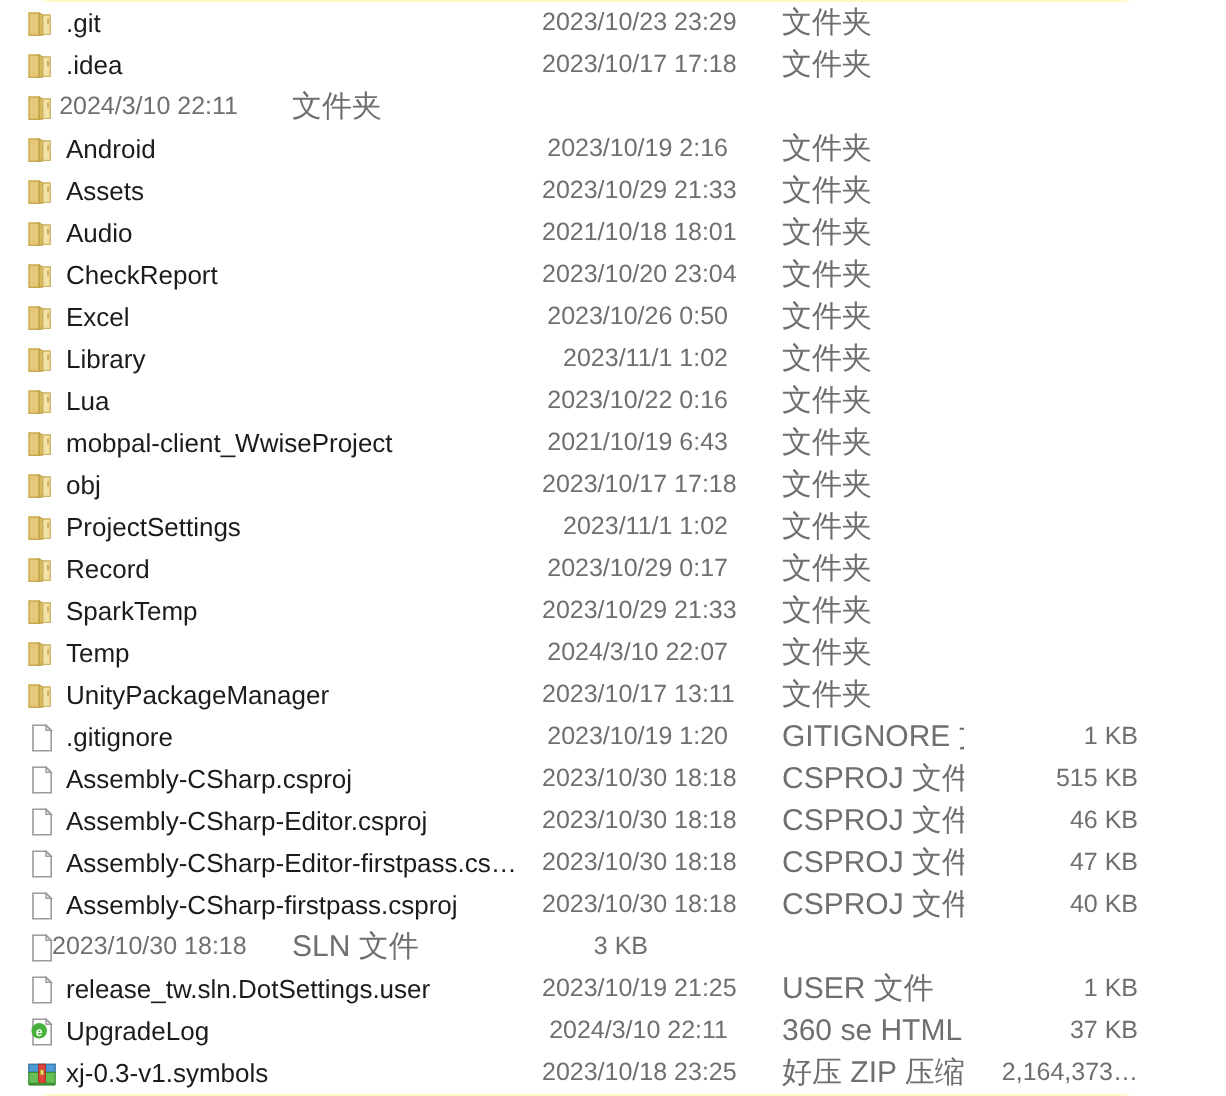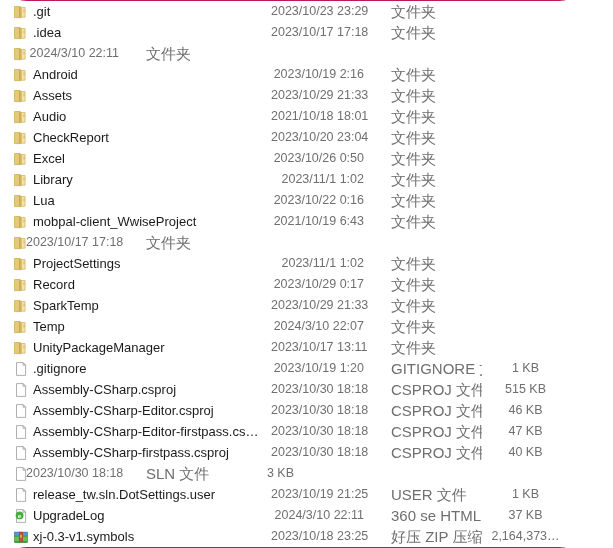--- a/index.html
+++ b/index.html
@@ -11,21 +11,21 @@
     width: 613px;
     height: 548px;
     overflow: hidden;
     font-family: "Liberation Sans", "DejaVu Sans", sans-serif;
     -webkit-font-smoothing: antialiased;
   }
 
   #file-list {
     width: 586px;
     height: 548px;
-    background: #be185d;
+    background: #fef9c3;
     position: relative;
     padding-top: 1px;
     box-sizing: border-box;
     border-radius: 27px;
   }
 
   .row {
     height: 21px;
     display: flex;
     align-items: center;
@@ -74,21 +74,21 @@
     box-sizing: border-box;
     font-size: 15px;
     color: #6f6f6f;
     line-height: 21px;
     overflow: hidden;
   }
 
   .cell-size {
     flex: 0 0 auto;
     width: 87px;
-    text-align: center;
+    text-align: right;
     font-size: 12.5px;
     color: #6f6f6f;
     line-height: 21px;
   }
 
   
   .icon {
     display: block;
     width: 16px;
     height: 16px;
@@ -279,20 +279,21 @@
       <div class="cell-icon">
         <span class="icon">
           <svg width="16" height="16" viewBox="0 0 16 16">
             <path d="M1.5 2.5 L6.6 2.5 L6.6 13.6 L1.5 13.6 Z" fill="#e5c97a" stroke="#c9a94b" stroke-width="0.7"></path>
             <path d="M6.6 2.5 L8.3 3.4 L8.3 13.6 L6.6 13.6 Z" fill="#d9b95f" stroke="#c0a048" stroke-width="0.6"></path>
             <path d="M8.4 3.5 L12.1 3.5 L12.1 13.2 L8.4 13.2 Z" fill="#f4e3a8" stroke="#cdb261" stroke-width="0.7"></path>
             <path d="M10.6 5.4 L11.4 5.4 L11.4 8.3 L10.6 8.3 Z" fill="#c8a959"></path>
           </svg>
         </span>
       </div>
+      <div class="cell-name">obj</div>
       <div class="cell-date">2023/10/17 17:18</div>
       <div class="cell-type">文件夹</div>
       <div class="cell-size"></div>
     </div>
     <div class="row">
       <div class="cell-icon">
         <span class="icon">
           <svg width="16" height="16" viewBox="0 0 16 16">
             <path d="M1.5 2.5 L6.6 2.5 L6.6 13.6 L1.5 13.6 Z" fill="#e5c97a" stroke="#c9a94b" stroke-width="0.7"></path>
             <path d="M6.6 2.5 L8.3 3.4 L8.3 13.6 L6.6 13.6 Z" fill="#d9b95f" stroke="#c0a048" stroke-width="0.6"></path>

